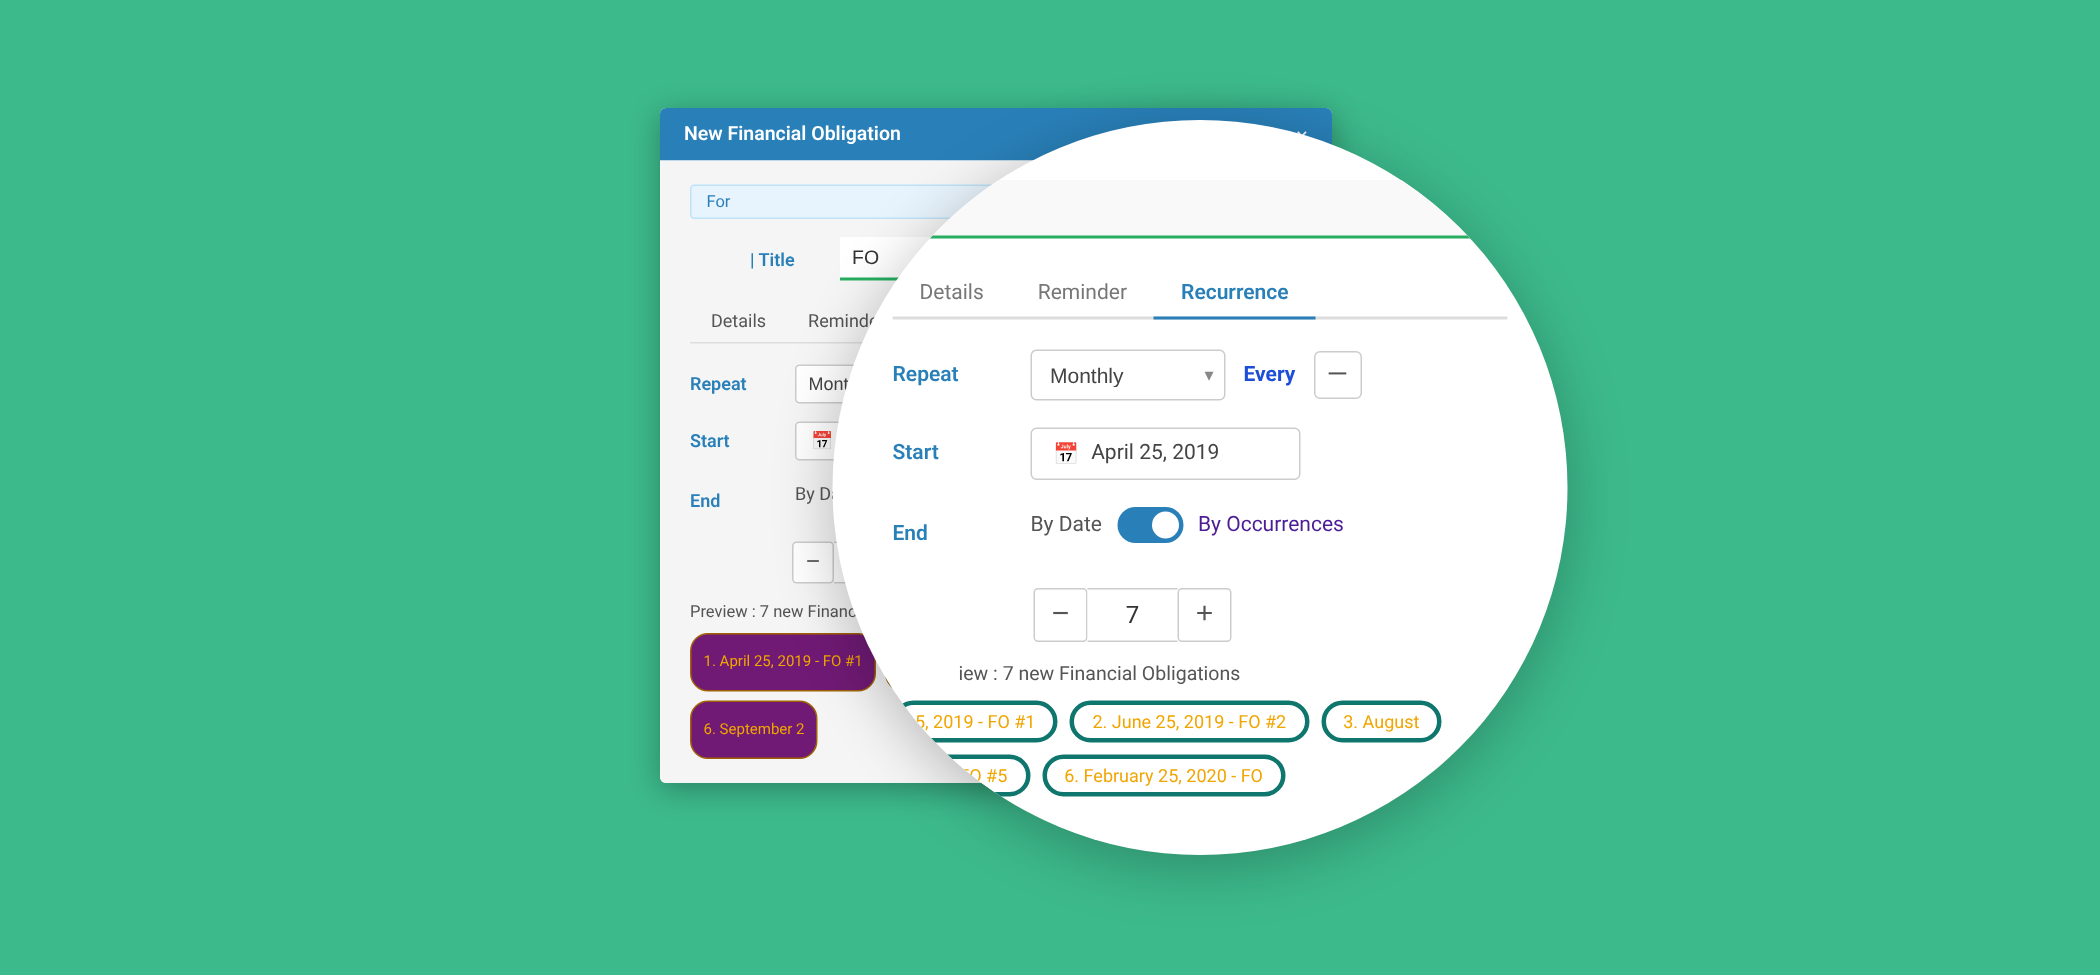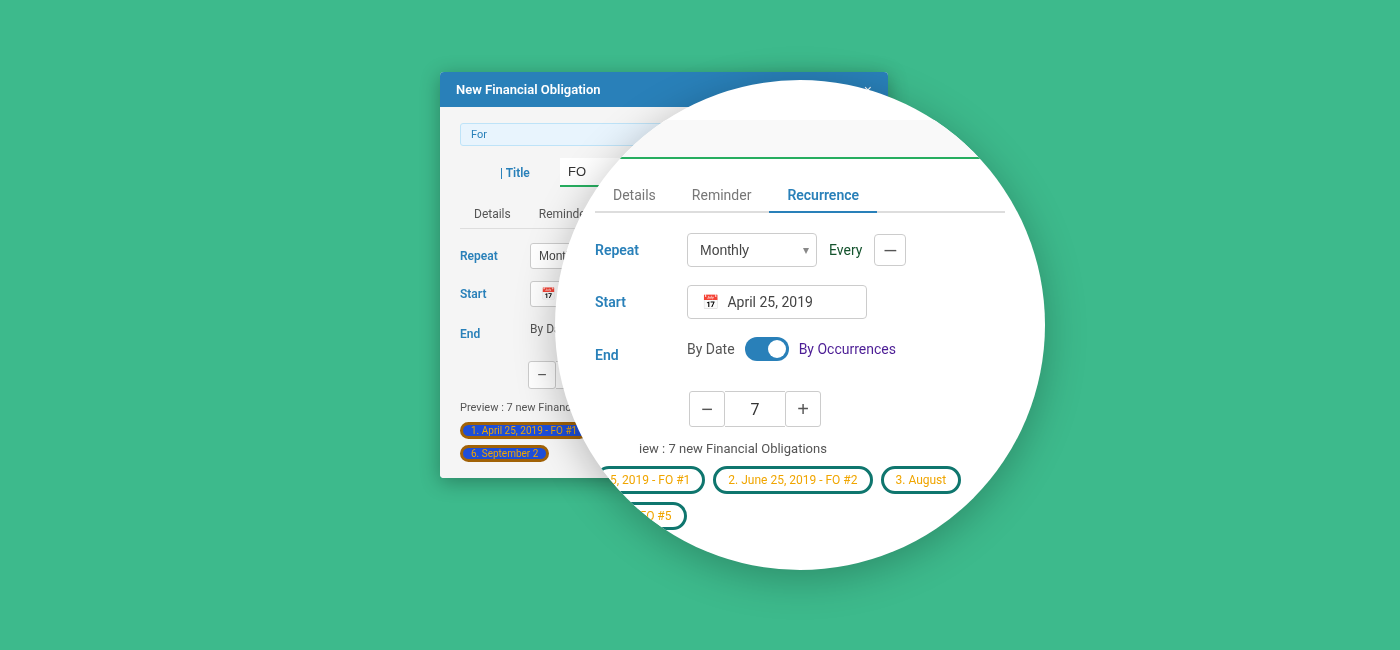--- a/index.html
+++ b/index.html
@@ -256,25 +256,25 @@
       margin-bottom: 8px;
     }
 
     .preview-tags {
       display: flex;
       flex-wrap: wrap;
       gap: 6px;
     }
 
     .preview-tag {
-      background: #1d4ed8;
-      border: 3px solid #a16207;
+      background: #701a75;
+      border: 1px solid #a16207;
       color: #f0a500;
       font-size: 10px;
-      padding: 0 8px;
+      padding: 13px 8px;
       border-radius: 12px;
     }
 
     
     .zoom-circle {
       position: absolute;
       left: 555px;
       top: 80px;
       width: 490px;
       height: 490px;
@@ -367,21 +367,22 @@
       border-radius: 4px;
       color: #444;
       min-width: 130px;
       cursor: pointer;
       appearance: none;
       -webkit-appearance: none;
     }
 
     .zoom-every-label {
       font-size: 14px;
-      color: #14532d;
+      color: #1d4ed8;
+      font-weight: bold;
     }
 
     .zoom-every-minus {
       width: 32px;
       height: 32px;
       border: 1px solid #ccc;
       background: white;
       font-size: 18px;
       cursor: pointer;
       border-radius: 4px;
@@ -652,18 +653,19 @@
       
       <div>
         <p class="zoom-preview-text">
           <span>iew : 7 new Financial Obligations</span>
         </p>
         <div class="zoom-preview-tags">
           <span class="zoom-preview-tag">5, 2019 - FO #1</span>
           <span class="zoom-preview-tag">2. June 25, 2019 - FO #2</span>
           <span class="zoom-preview-tag">3. August</span>
           <span class="zoom-preview-tag">719 - FO #5</span>
+          <span class="zoom-preview-tag">6. February 25, 2020 - FO</span>
         </div>
       </div>
     </div>
   </div>
 
 </div>
 
 </body></html>

